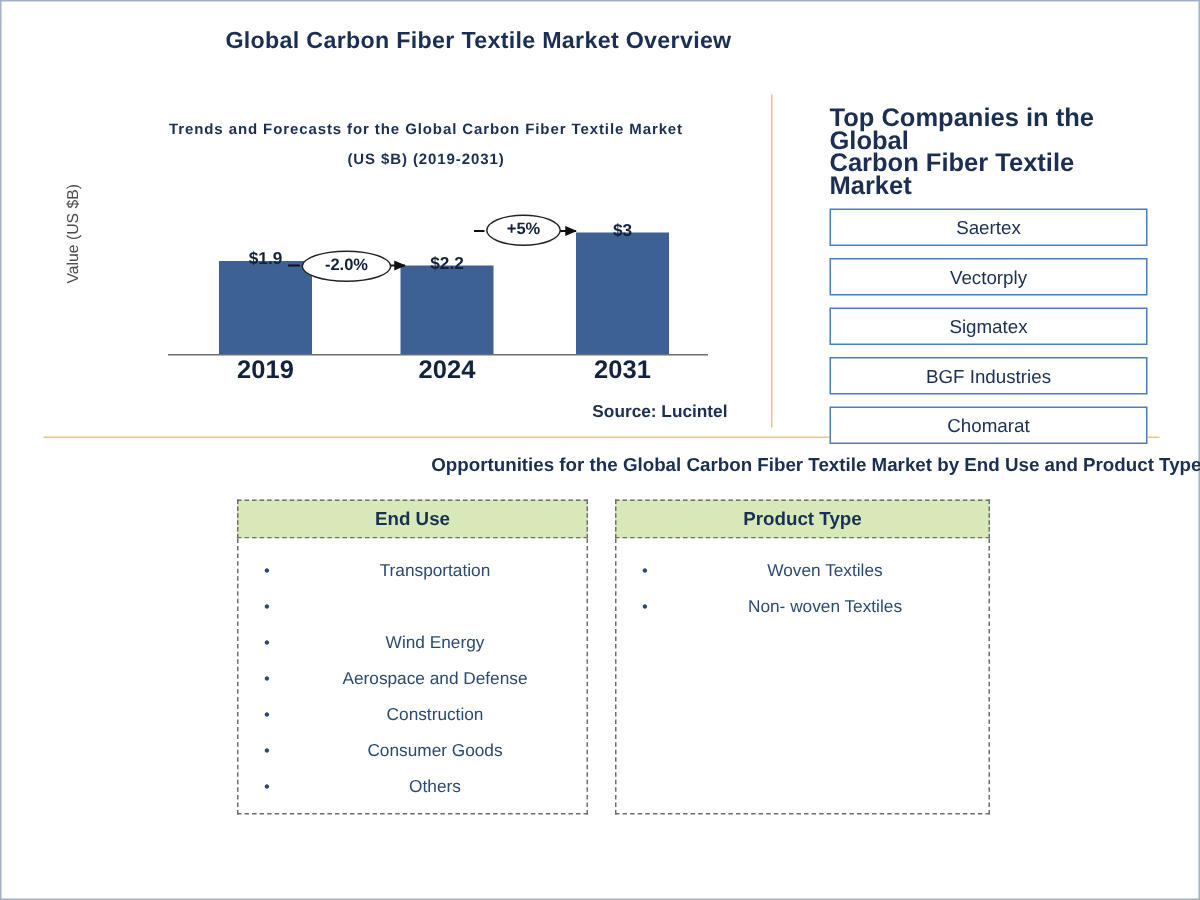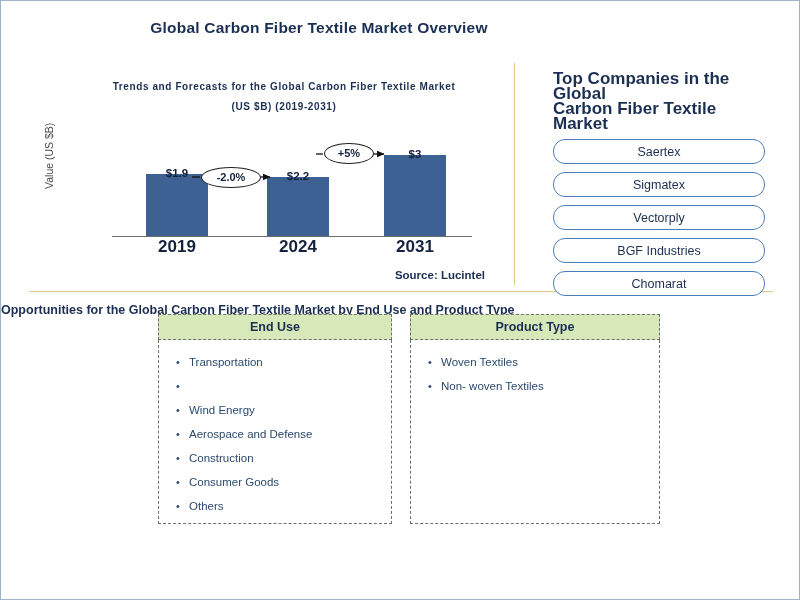--- a/index.html
+++ b/index.html
@@ -174,44 +174,44 @@
     font-weight: bold;
     color: #1b2f52;
     line-height: 15px;
     width: 212px;
     margin-bottom: 8px;
   }
   .company-box {
     width: 210px;
     height: 23px;
     border: 1.4px solid #4a7ebb;
-    border-radius: 12px;
+    border-radius: 0;
     background: #ffffff;
     margin-bottom: 8px;
     font-size: 12.5px;
     color: #1b2f52;
     display: flex;
     align-items: center;
     justify-content: center;
   }
 
   
   .opp-title {
     position: absolute;
     top: 302px;
     left: 0;
     width: 800px;
-    text-align: left;
+    text-align: right;
     font-size: 12.5px;
     font-weight: bold;
     color: #1b2f52;
   }
   .opp-col {
     position: absolute;
-    top: 313px;
+    top: 332px;
   }
   .col-enduse { left: 157px; width: 234px; }
   .col-product { left: 409px; width: 250px; }
 
   .col-head {
     height: 24px;
     background: #d7e9b9;
     border: 1px dashed #6f6f6f;
     font-size: 12.5px;
     font-weight: bold;
@@ -240,21 +240,21 @@
   }
   .bullet-dot {
     width: 22px;
     text-align: center;
     flex: 0 0 22px;
     font-size: 11px;
     color: #2b4a6f;
   }
   .body-enduse .bullet-dot { margin-left: 8px; }
   .body-product .bullet-dot { margin-left: 8px; }
-  .bullet-text { flex: 1 1 auto; }
+  .bullet-text { flex: 1 1 auto; text-align: center; }
 </style>
 </head>
 <body>
 
 <div class="page">
 
   <div class="main-title">Global Carbon Fiber Textile Market Overview</div>
 
   <div class="v-divider"></div>
   <div class="h-divider"></div>
@@ -300,22 +300,22 @@
 
     <div class="source">Source: Lucintel</div>
   </div>
 
   <div class="companies">
     <div class="companies-title">
       <div>Top Companies in the Global</div>
       <div>Carbon Fiber Textile Market</div>
     </div>
     <div class="company-box">Saertex</div>
+    <div class="company-box">Vectorply</div>
     <div class="company-box">Sigmatex</div>
-    <div class="company-box">Vectorply</div>
     <div class="company-box">BGF Industries</div>
     <div class="company-box">Chomarat</div>
   </div>
 
   <div class="opp-title">Opportunities for the Global Carbon Fiber Textile Market by End Use and Product Type</div>
 
   <div class="opp-col col-enduse">
     <div class="col-head">End Use</div>
     <div class="col-body body-enduse">
       <div class="bullet-row">

